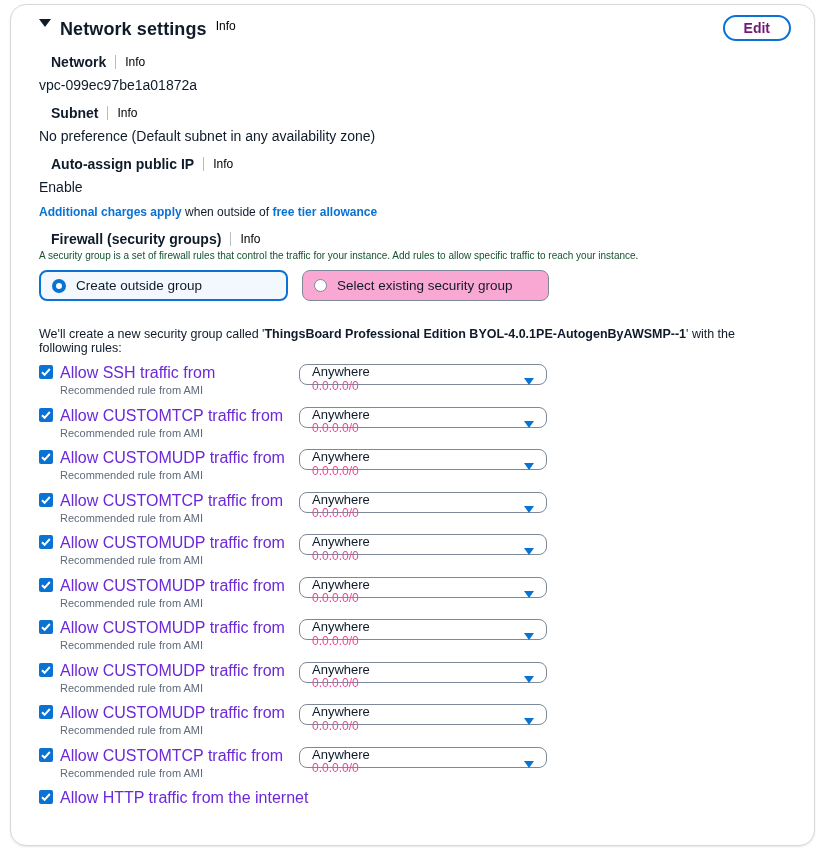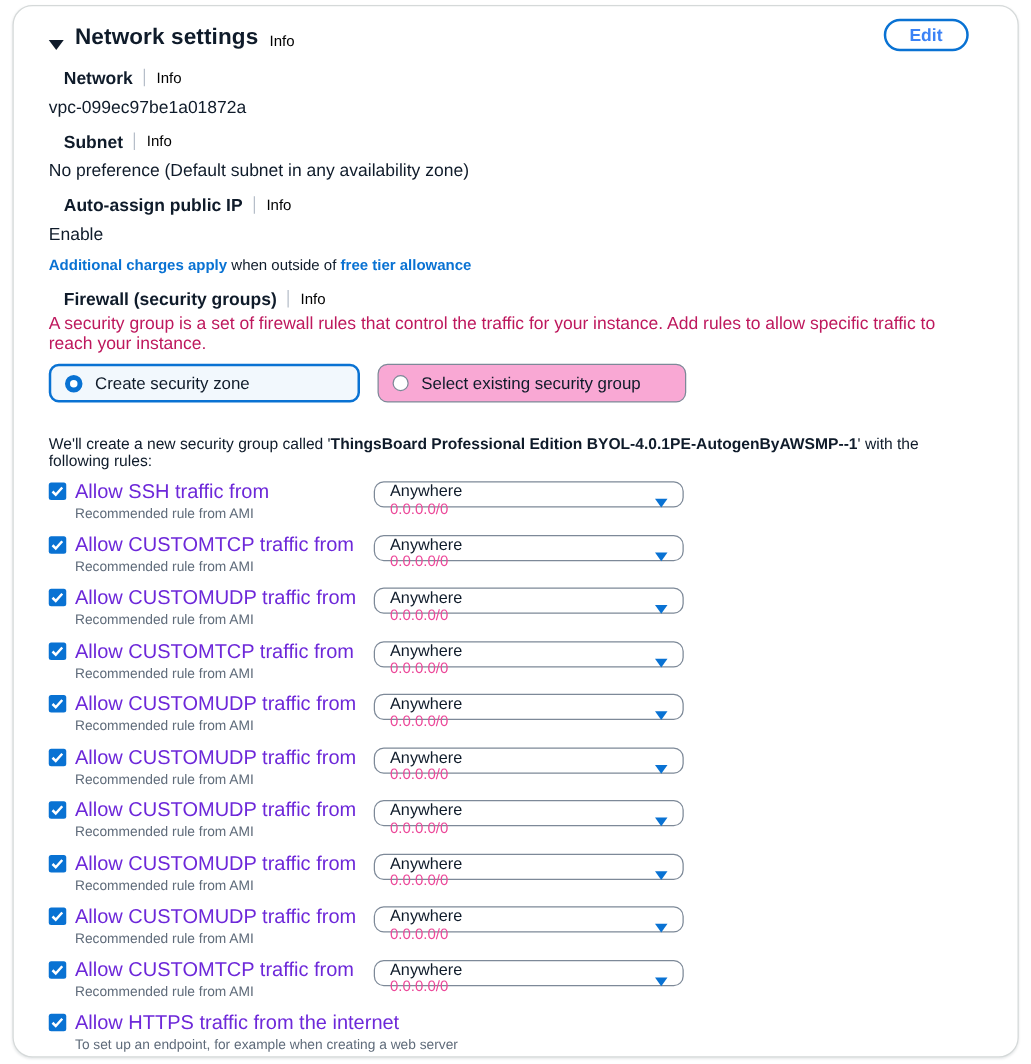--- a/index.html
+++ b/index.html
@@ -2,38 +2,38 @@
 <html><head>
 <meta charset="utf-8">
 <style>
   * { margin:0; padding:0; box-sizing:border-box; }
   html,body { width:825px; height:851px; background:#fff; font-family:"Liberation Sans", sans-serif; color:#000716; }
   .card {
     position:relative; margin:4px 10px; width:805px; height:842px;
     background:#fff; border:1px solid #d5d9d9; border-radius:16px;
     box-shadow:0 1px 2px rgba(0,28,36,.1); padding:12px 28px 12px 28px; overflow:hidden;
   }
-  .sec-header { display:flex; align-items:flex-end; gap:9px; margin-top:2px; }
+  .sec-header { display:flex; align-items:flex-start; gap:9px; margin-top:2px; }
   .caret-down { width:0; height:0; border-left:6px solid transparent; border-right:6px solid transparent; border-top:8px solid #0f1b2a; }
   .sec-title { font-size:18px; font-weight:700; color:#0f1b2a; letter-spacing:.1px; }
   .info-link { font-size:12px; font-weight:400; color:#000000; cursor:pointer; }
   .edit-btn {
-    position:absolute; top:10px; right:39px; background:#fff; color:#3b82f6;
+    position:absolute; top:10px; right:23px; background:#fff; color:#701a75;
     border:2px solid #0972d3; border-radius:18px; font-size:14px; font-weight:700;
     padding:3px 19px; font-family:"Liberation Sans",sans-serif; cursor:pointer;
   }
   .field-label-row { display:flex; align-items:center; gap:9px;margin-left:12px; }
   .field-label { font-size:14px; font-weight:700; color:#0f1b2a; }
   .vsep { width:1px; height:14px; background:#b6bec9; }
   .field-value { font-size:14px; color:#0f1b2a; margin-top:7px; }
   .mt14 { margin-top:14px; }
   .mt12 { margin-top:12px; }
   .charges-line { font-size:12px; margin-top:10px; color:#0f1b2a; }
   .charges-line a { color:#0972d3; text-decoration:none; font-weight:700; }
-  .fw-desc { font-size:14px; color:#be185d; margin-top:3px; }
+  .fw-desc { font-size:10px; color:#14532d; margin-top:3px; }
   .tiles { display:flex; gap:14px; margin-top:9px; }
   .tile { display:flex; align-items:center; gap:10px; width:249px; height:31px; border-radius:8px; padding:0 11px; cursor:pointer; }
   .tile.selected { border:2px solid #0972d3; background:#f2f8fd; }
   .tile.unselected { border:1px solid #7d8998; background:#f9a8d4; width:247px; }
   .radio-on { width:14px; height:14px; border:4.5px solid #0972d3; background:#fff; border-radius:50%; flex:0 0 auto; }
   .radio-off { width:13px; height:13px; border:1px solid #7d8998; background:#fff; border-radius:50%; flex:0 0 auto; }
   .tile-label { font-size:13.5px; color:#0f1b2a; }
   .create-note { font-size:12.5px; margin-top:26px; color:#0f1b2a; }
   .create-note b { font-weight:700; }
   .rules { margin-top:9px; }
@@ -99,21 +99,21 @@
       <span class="field-label">Firewall (security groups)</span>
       <span class="vsep"></span>
       <span class="info-link">Info</span>
     </div>
     <div class="fw-desc">A security group is a set of firewall rules that control the traffic for your instance. Add rules to allow specific traffic to reach your instance.</div>
   </div>
 
   <div class="tiles">
     <div class="tile selected">
       <span class="radio-on"></span>
-      <span class="tile-label">Create security zone</span>
+      <span class="tile-label">Create outside group</span>
     </div>
     <div class="tile unselected">
       <span class="radio-off"></span>
       <span class="tile-label">Select existing security group</span>
     </div>
   </div>
 
   <div class="create-note"><span>We'll create a new security group called '</span><b>ThingsBoard Professional Edition BYOL-4.0.1PE-AutogenByAWSMP--1</b><span>' with the following rules:</span></div>
 
   <div class="rules">
@@ -321,42 +321,29 @@
       </div>
       <div class="dropdown">
         <span class="dd-texts">
             <div class="dd-value">Anywhere</div>
             <div class="dd-detail">0.0.0.0/0</div>
           </span>
         <span class="dd-arrow"></span>
       </div>
     </div>
 
+
     <div class="rule-row short">
       <div class="rule-left" style="width:auto;">
         <span class="checkbox">
             <svg width="14" height="14" viewBox="0 0 14 14">
               <path d="M3 7.2l2.6 2.6 5.2-5.8" stroke="#fff" stroke-width="2" fill="none"></path>
             </svg>
           </span>
         <span class="rule-texts">
-          <div class="rule-label">Allow HTTPS traffic from the internet</div>
-          <div class="rule-sub">To set up an endpoint, for example when creating a web server</div>
-        </span>
-      </div>
-    </div>
-
-    <div class="rule-row short">
-      <div class="rule-left" style="width:auto;">
-        <span class="checkbox">
-            <svg width="14" height="14" viewBox="0 0 14 14">
-              <path d="M3 7.2l2.6 2.6 5.2-5.8" stroke="#fff" stroke-width="2" fill="none"></path>
-            </svg>
-          </span>
-        <span class="rule-texts">
           <div class="rule-label">Allow HTTP traffic from the internet</div>
 
         </span>
       </div>
     </div>
 
   </div>
 
 </div>
 

